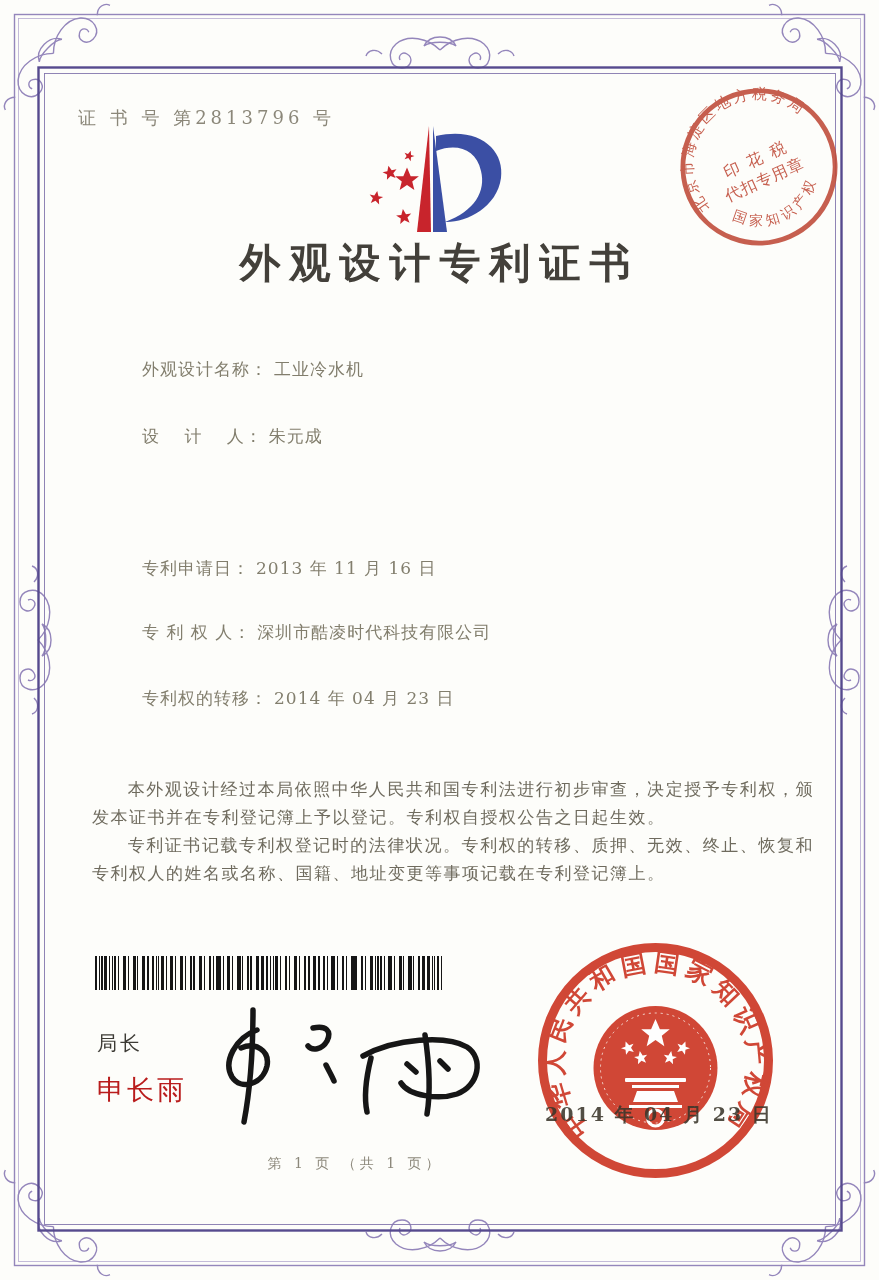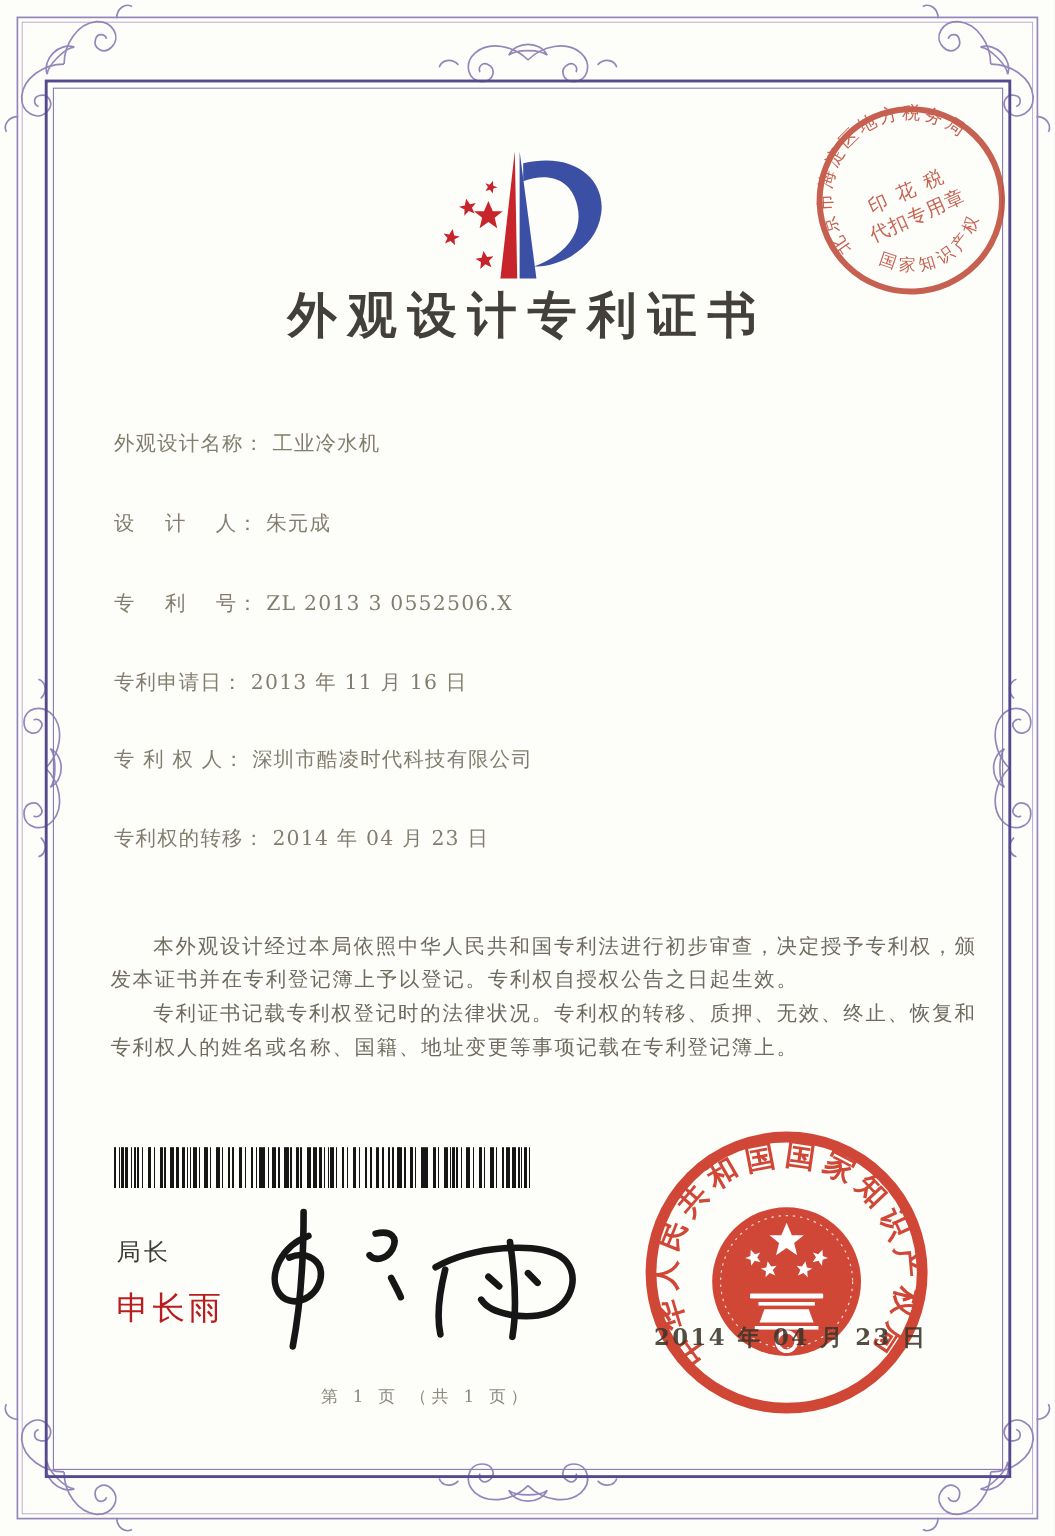--- a/index.html
+++ b/index.html
@@ -12,21 +12,21 @@
   svg{display:block;}
   .cert-no{
     left:78px; top:106px; font-size:18px; letter-spacing:4px;
     color:#8b8779; white-space:nowrap;
   }
   .title{
     left:0; top:236px; width:879px; margin:0; text-align:center;
     font-size:41px; font-weight:600; color:#43403a; letter-spacing:9px;
   }
   .field-row{ left:95px; font-size:17px; color:#827e6d; letter-spacing:1px; white-space:nowrap;}
-  .field-row .flabel{margin-right:6px;}
+  .field-row .flabel{margin-right:6px;margin-left:47px;}
   .paragraphs{
     left:92px; top:736px; width:722px; color:#6f6b5e;
     font-size:17px; line-height:28px; letter-spacing:1.5px; text-align:justify;margin-top:39px;
   }
   .paragraphs p{margin:0; text-indent:2.1em;}
   .barcode{
     left:95px; top:956px; width:348px; height:34px;
     background:
       repeating-linear-gradient(90deg,#151515 0 2px,transparent 2px 4px,#151515 4px 5px,transparent 5px 9px,#151515 9px 12px,transparent 12px 14px,#151515 14px 15px,transparent 15px 19px),
       repeating-linear-gradient(90deg,transparent 0 6px,#151515 6px 8px,transparent 8px 17px,#151515 17px 18px,transparent 18px 23px);
@@ -65,20 +65,21 @@
     <use href="#curlpair" transform="translate(839,640) rotate(-90)"></use>
     <use href="#curlpair" transform="translate(52,52) rotate(-45)"></use>
     <use href="#curlpair" transform="translate(827,52) rotate(45)"></use>
     <use href="#curlpair" transform="translate(52,1228) rotate(-135)"></use>
     <use href="#curlpair" transform="translate(827,1228) rotate(135)"></use>
 
     <rect x="38.5" y="67.5" width="803" height="1163" fill="none" stroke="#564a8e" stroke-width="2.4"></rect>
     <rect x="44.5" y="73.5" width="791" height="1151" fill="none" stroke="#8578ae" stroke-width="0.9"></rect>
   </svg>
 
+  <div class="abs cert-no">证 书 号 第2813796 号</div>
 
   <svg class="abs" style="left:335px;top:110px" width="215" height="128" viewBox="0 0 215 128">
     <g fill="#c8242c">
       <use href="#star" transform="translate(72,70) scale(1.25)"></use>
       <use href="#star" transform="translate(74,46) scale(0.55) rotate(18)"></use>
       <use href="#star" transform="translate(55,63) scale(0.75) rotate(-12)"></use>
       <use href="#star" transform="translate(41,88) scale(0.72) rotate(10)"></use>
       <use href="#star" transform="translate(69,107) scale(0.8) rotate(-8)"></use>
       <polygon points="94,16 82,122 96,122"></polygon>
     </g>
@@ -104,23 +105,20 @@
     </g>
   </svg>
 
   <h1 class="abs title">外观设计专利证书</h1>
 
   <div class="abs field-row" style="top:358px">
     <span class="flabel">外观设计名称：</span><span>工业冷水机</span>
   </div>
   <div class="abs field-row" style="top:425px">
     <span class="flabel">设　 计　 人：</span><span>朱元成</span>
-  </div>
-  <div class="abs field-row" style="top:491px">
-    <span class="flabel">专　 利　 号：</span><span>ZL 2013 3 0552506.X</span>
   </div>
   <div class="abs field-row" style="top:557px">
     <span class="flabel">专利申请日：</span><span>2013 年 11 月 16 日</span>
   </div>
   <div class="abs field-row" style="top:621px">
     <span class="flabel">专 利 权 人：</span><span>深圳市酷凌时代科技有限公司</span>
   </div>
   <div class="abs field-row" style="top:687px">
     <span class="flabel">专利权的转移：</span><span>2014 年 04 月 23 日</span>
   </div>

